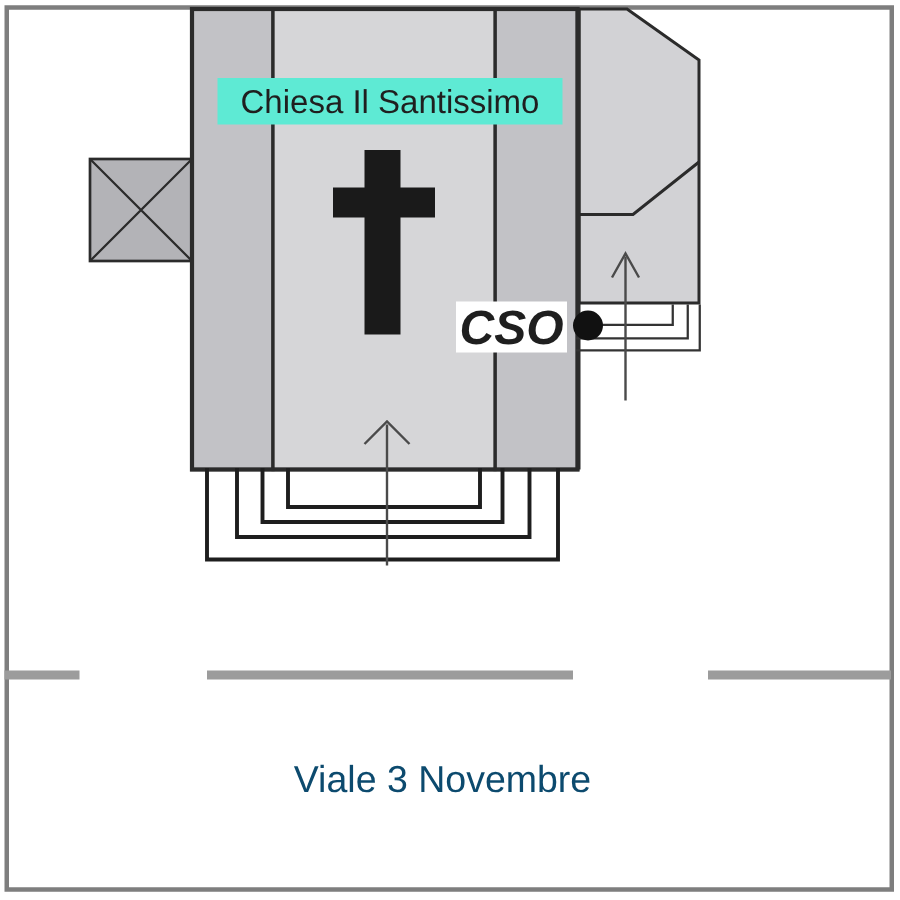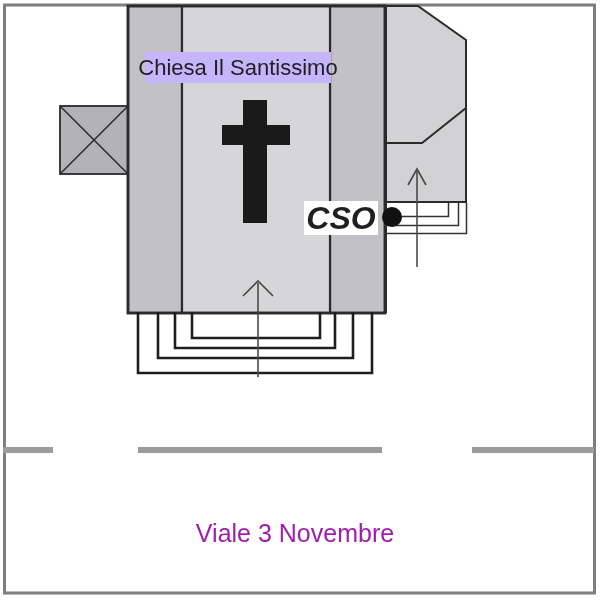--- a/index.html
+++ b/index.html
@@ -6,30 +6,30 @@
   #stage{
     position:relative;width:600px;height:600px;background:#ffffff;
     font-family:"Liberation Sans",sans-serif;overflow:hidden;
   }
   #map-svg{position:absolute;left:0;top:0;width:600px;height:600px;}
   .label{
     position:absolute;display:flex;align-items:center;justify-content:center;
     color:#1f1f1f;white-space:nowrap;
   }
   #church-name-label{
-    left:145px;top:52px;width:186px;height:31px;background:#c4b5fd;
+    left:145px;top:52px;width:230px;height:31px;background:#5eead4;
     font-size:22px;
   }
   #cso-label{
     left:304px;top:201px;width:74px;height:34px;background:#ffffff;
     font-size:32px;font-weight:bold;font-style:italic;letter-spacing:0px;
   }
   #street-name-label{
-    left:150px;top:518px;width:290px;height:30px;background:transparent;
-    font-size:25px;color:#a21caf;
+    left:150px;top:505px;width:290px;height:30px;background:transparent;
+    font-size:25px;color:#0c4a6e;
   }
 </style>
 </head>
 <body>
 
 <div id="stage">
 
   <svg id="map-svg" viewBox="0 0 600 600">
 
     <rect x="4.5" y="5" width="590" height="588" fill="none" stroke="#7e7e7e" stroke-width="3"></rect>

